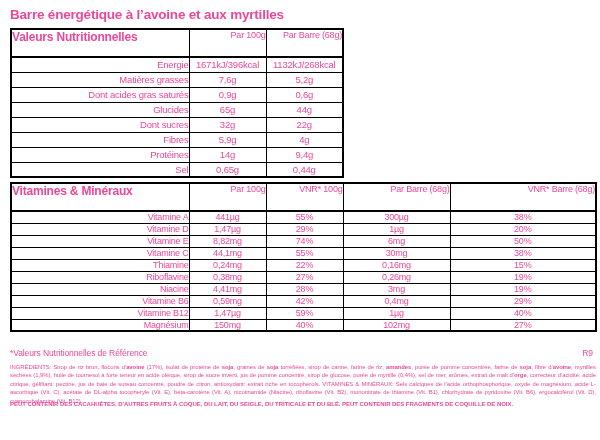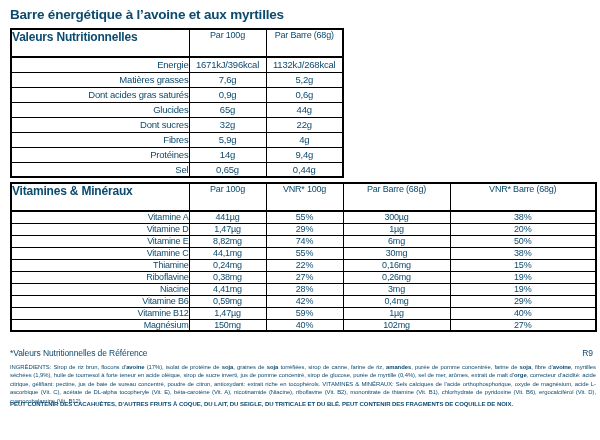--- a/index.html
+++ b/index.html
@@ -1,36 +1,36 @@
 <!DOCTYPE html>
 <html><head>
 <meta charset="utf-8">
 <style>
   html, body { margin: 0; padding: 0; background: #fff; }
   .page {
     position: relative; width: 600px; height: 440px;
-    background: #ffffff; color: #0c4a6e;
+    background: #ffffff; color: #ec4899;
     font-family: "Liberation Sans", sans-serif;
     overflow: hidden;
   }
   .title {
     position: absolute; left: 10px; top: 7px;
     font-size: 13.5px; font-weight: bold; letter-spacing: -0.2px;
   }
   table.tbl {
     position: absolute; border-collapse: collapse; table-layout: fixed;
     border: 2px solid #000; background: #fff;
   }
   table.tbl th, table.tbl td {
     border: 1px solid #000; padding: 0; white-space: nowrap; overflow: hidden;
     letter-spacing: -0.2px;
   }
   table.tbl thead th { border-bottom: 2px solid #000; vertical-align: top; }
   th.main { font-size: 12px; font-weight: bold; text-align: left; padding: 2px 0 0 4px; }
-  th.sub  { font-size: 9px;  font-weight: normal; text-align: center; padding-top: 3px; }
+  th.sub  { font-size: 9px;  font-weight: normal; text-align: right; padding-top: 3px; }
   td.lbl { text-align: right; padding-left: 4px; }
   td.indent { padding-left: 15px; margin-left: 36px; }
   td.val { text-align: center; }
 
   #nutrition { left: 10px; top: 28px; width: 332px; }
   #nutrition thead tr { height: 28px; padding-left: 46px; }
   #nutrition tbody tr { height: 15px; }
   #nutrition tbody td { font-size: 9.5px; }
 
   #vitamins { left: 10px; top: 182px; width: 585px; }

